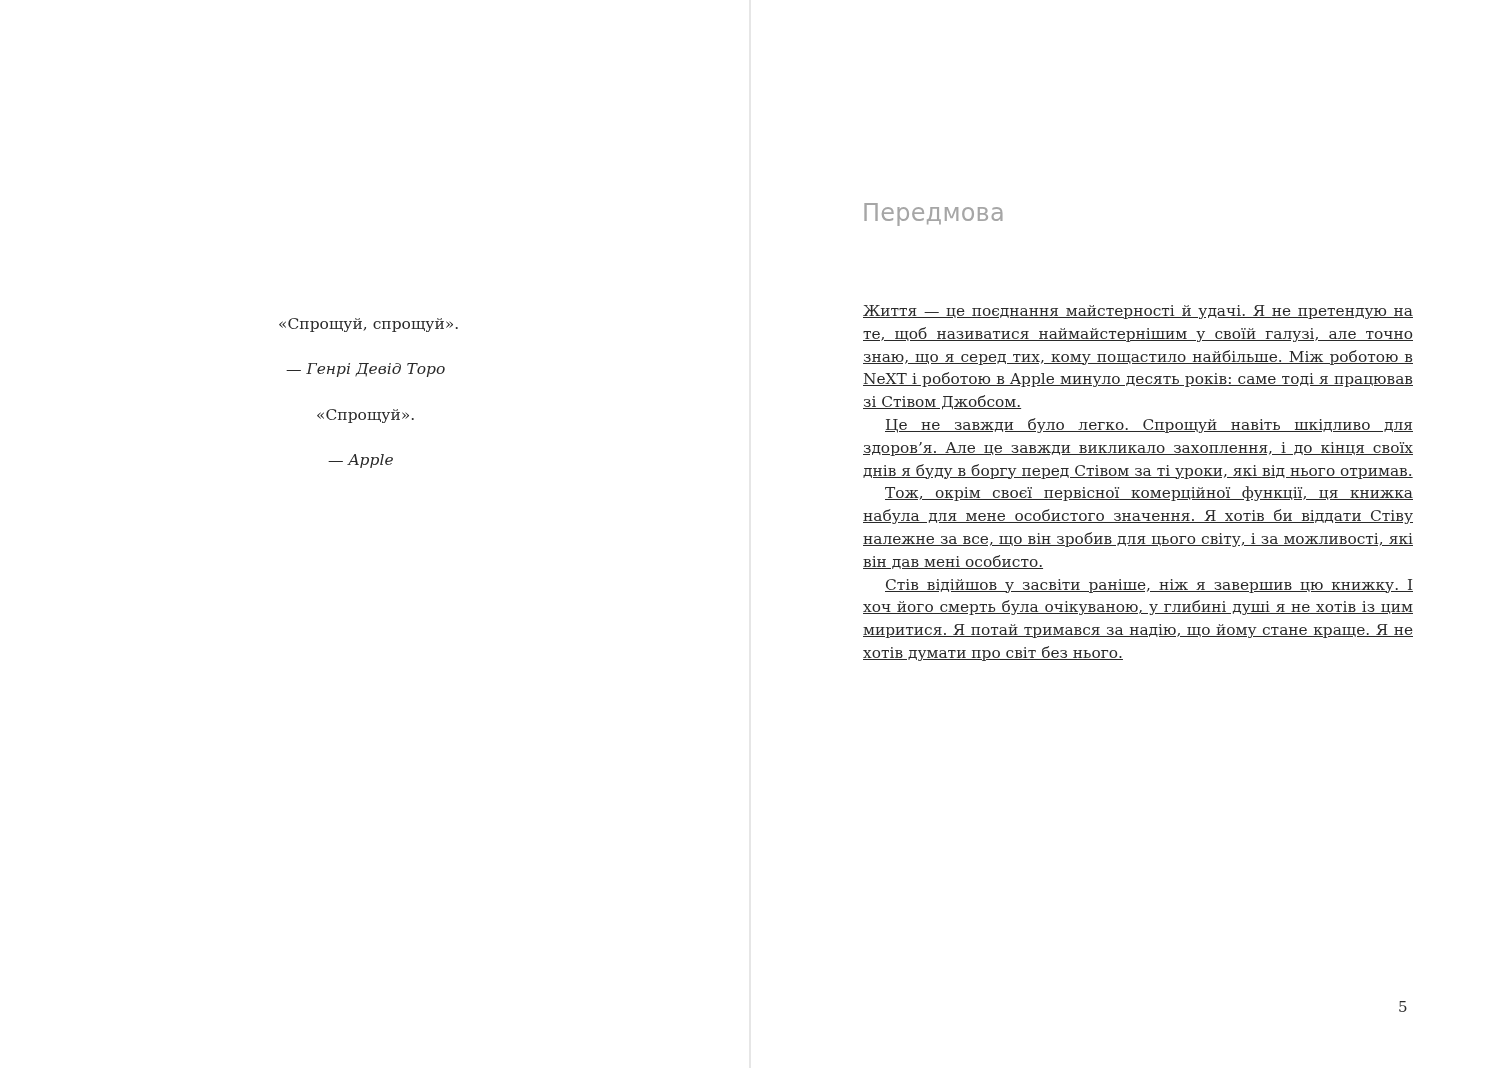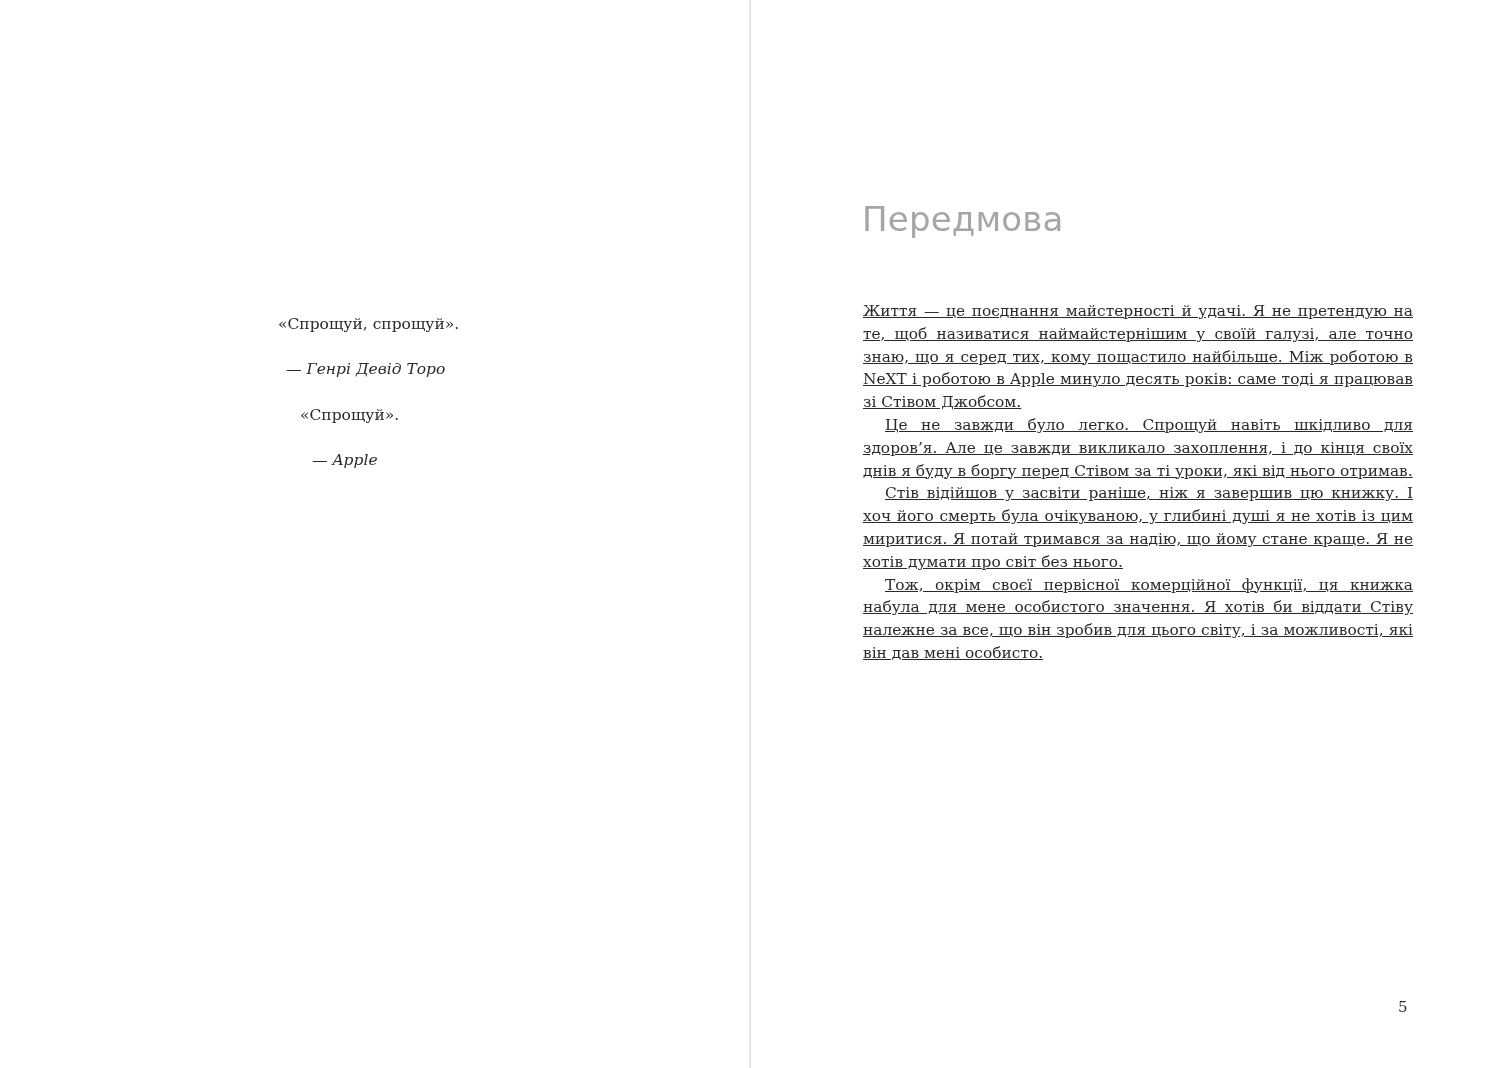--- a/index.html
+++ b/index.html
@@ -54,32 +54,32 @@
       margin-top: 23px;
     }
     .epigraph-1 {
       left: 278px;
       top: 313px;
     }
     .epigraph-1 .author {
       padding-left: 8px;
     }
     .epigraph-2 {
-      left: 300px;
+      left: 316px;
       top: 404px;
     }
     .epigraph-2 .author {
       padding-left: 12px;
     }
     .chapter-title {
       position: absolute;
       left: 862px;
       top: 199px;
       font-family: "DejaVu Sans", "Liberation Sans", sans-serif;
-      font-size: 34px;
+      font-size: 24px;
       font-weight: normal;
       color: #a6a6a6;
       margin: 0;
       letter-spacing: 0.2px;
     }
     .body-text {
       position: absolute;
       left: 863px;
       top: 300px;
       width: 550px;
@@ -123,17 +123,17 @@
 
 <div class="divider"></div>
 
 <div class="page page-right"></div>
 
 <h1 class="chapter-title">Передмова</h1>
 
 <div class="body-text">
   <p class="first">Життя — це поєднання майстерності й удачі. Я не претендую на те, щоб називатися наймайстернішим у своїй галузі, але точно знаю, що я серед тих, кому пощастило найбільше. Між роботою в NeXT і роботою в Apple минуло десять років: саме тоді я працював зі Стівом Джобсом.</p>
   <p>Це не завжди було легко. Спрощуй навіть шкідливо для здоров’я. Але це завжди викликало захоплення, і до кінця своїх днів я буду в боргу перед Стівом за ті уроки, які від нього отримав.</p>
+  <p>Тож, окрім своєї первісної комерційної функції, ця книжка набула для мене особистого значення. Я хотів би віддати Стіву належне за все, що він зробив для цього світу, і за можливості, які він дав мені особисто.</p>
   <p>Стів відійшов у засвіти раніше, ніж я завершив цю книжку. І хоч його смерть була очікуваною, у глибині душі я не хотів із цим миритися. Я потай тримався за надію, що йому стане краще. Я не хотів думати про світ без нього.</p>
-  <p>Тож, окрім своєї первісної комерційної функції, ця книжка набула для мене особистого значення. Я хотів би віддати Стіву належне за все, що він зробив для цього світу, і за можливості, які він дав мені особисто.</p>
 </div>
 
 <div class="page-number">5</div>
 
 </body></html>

